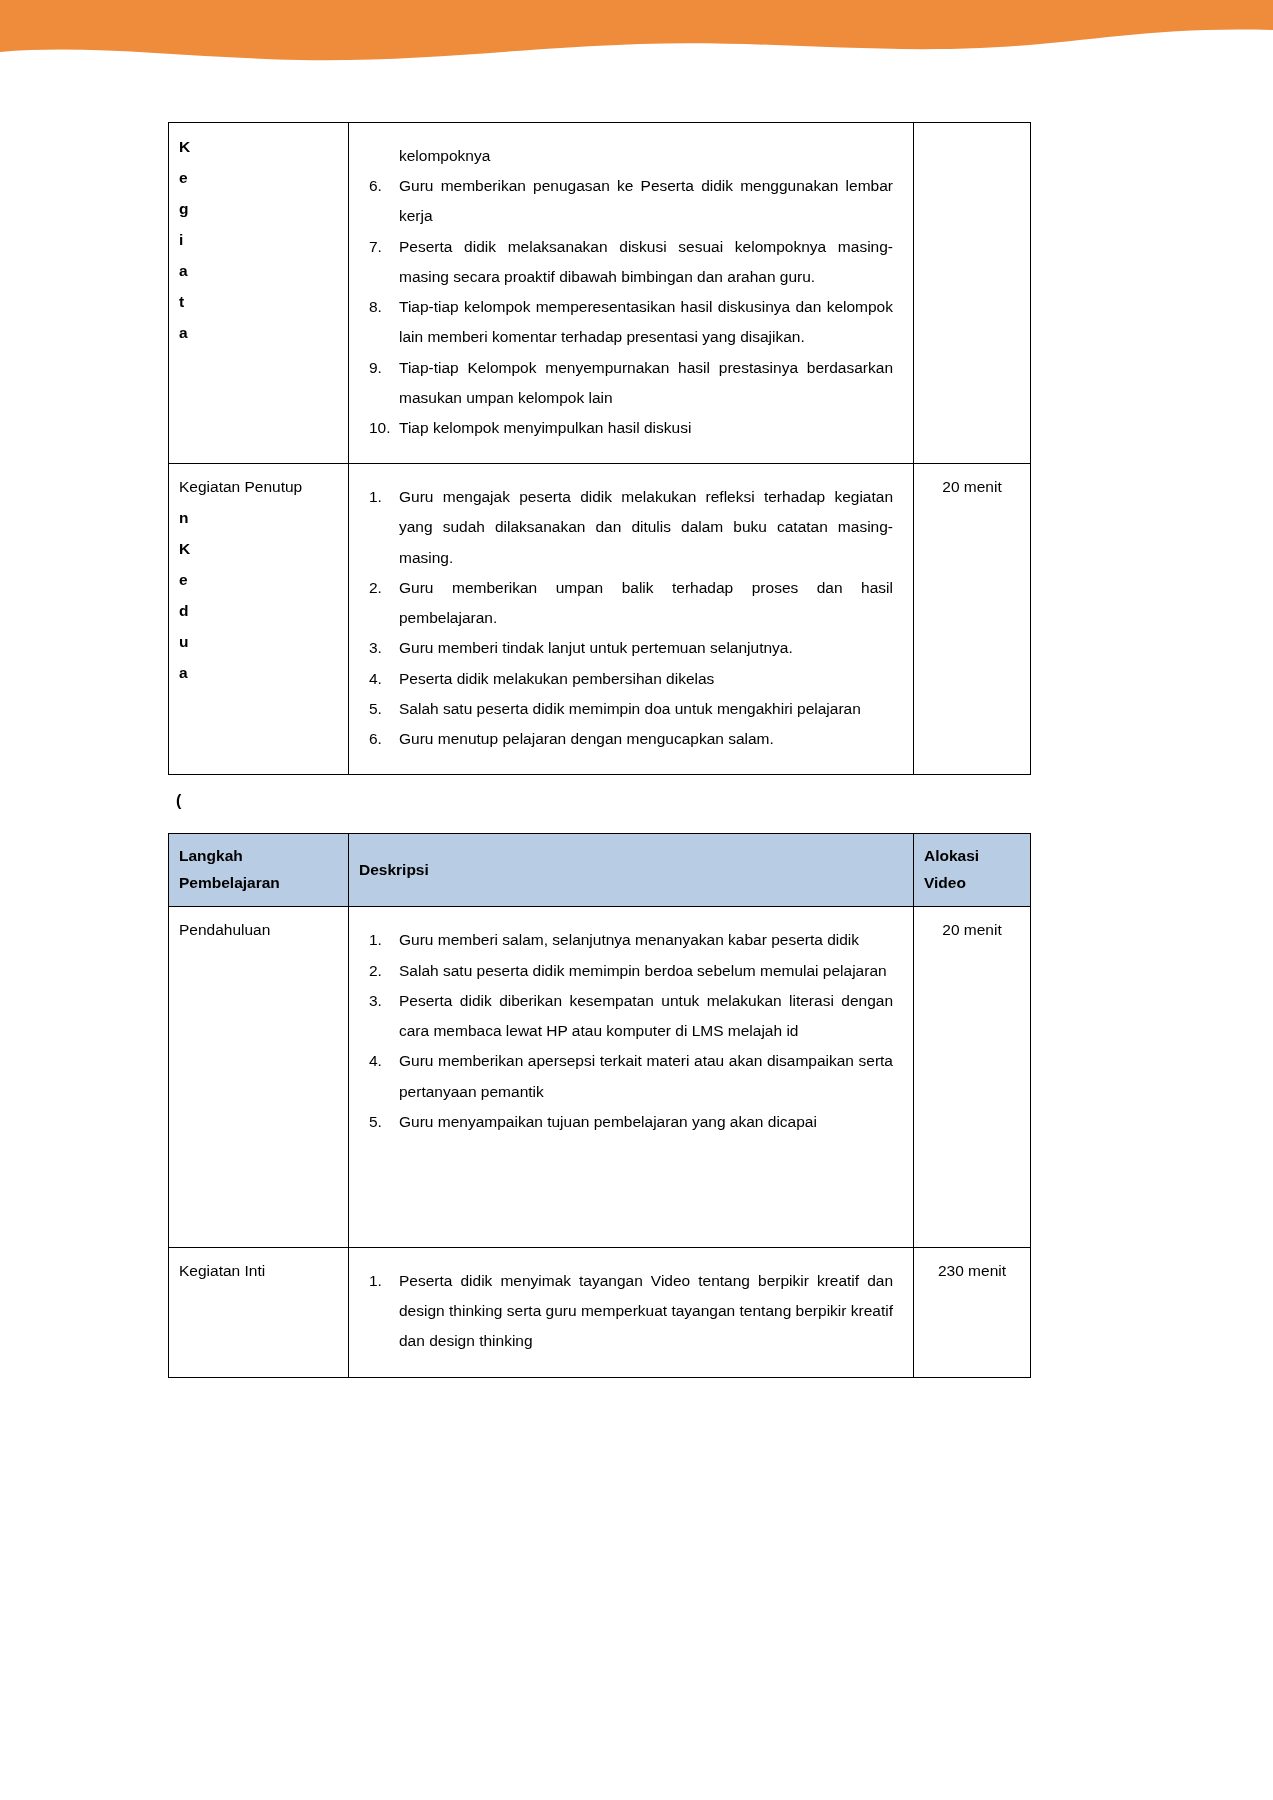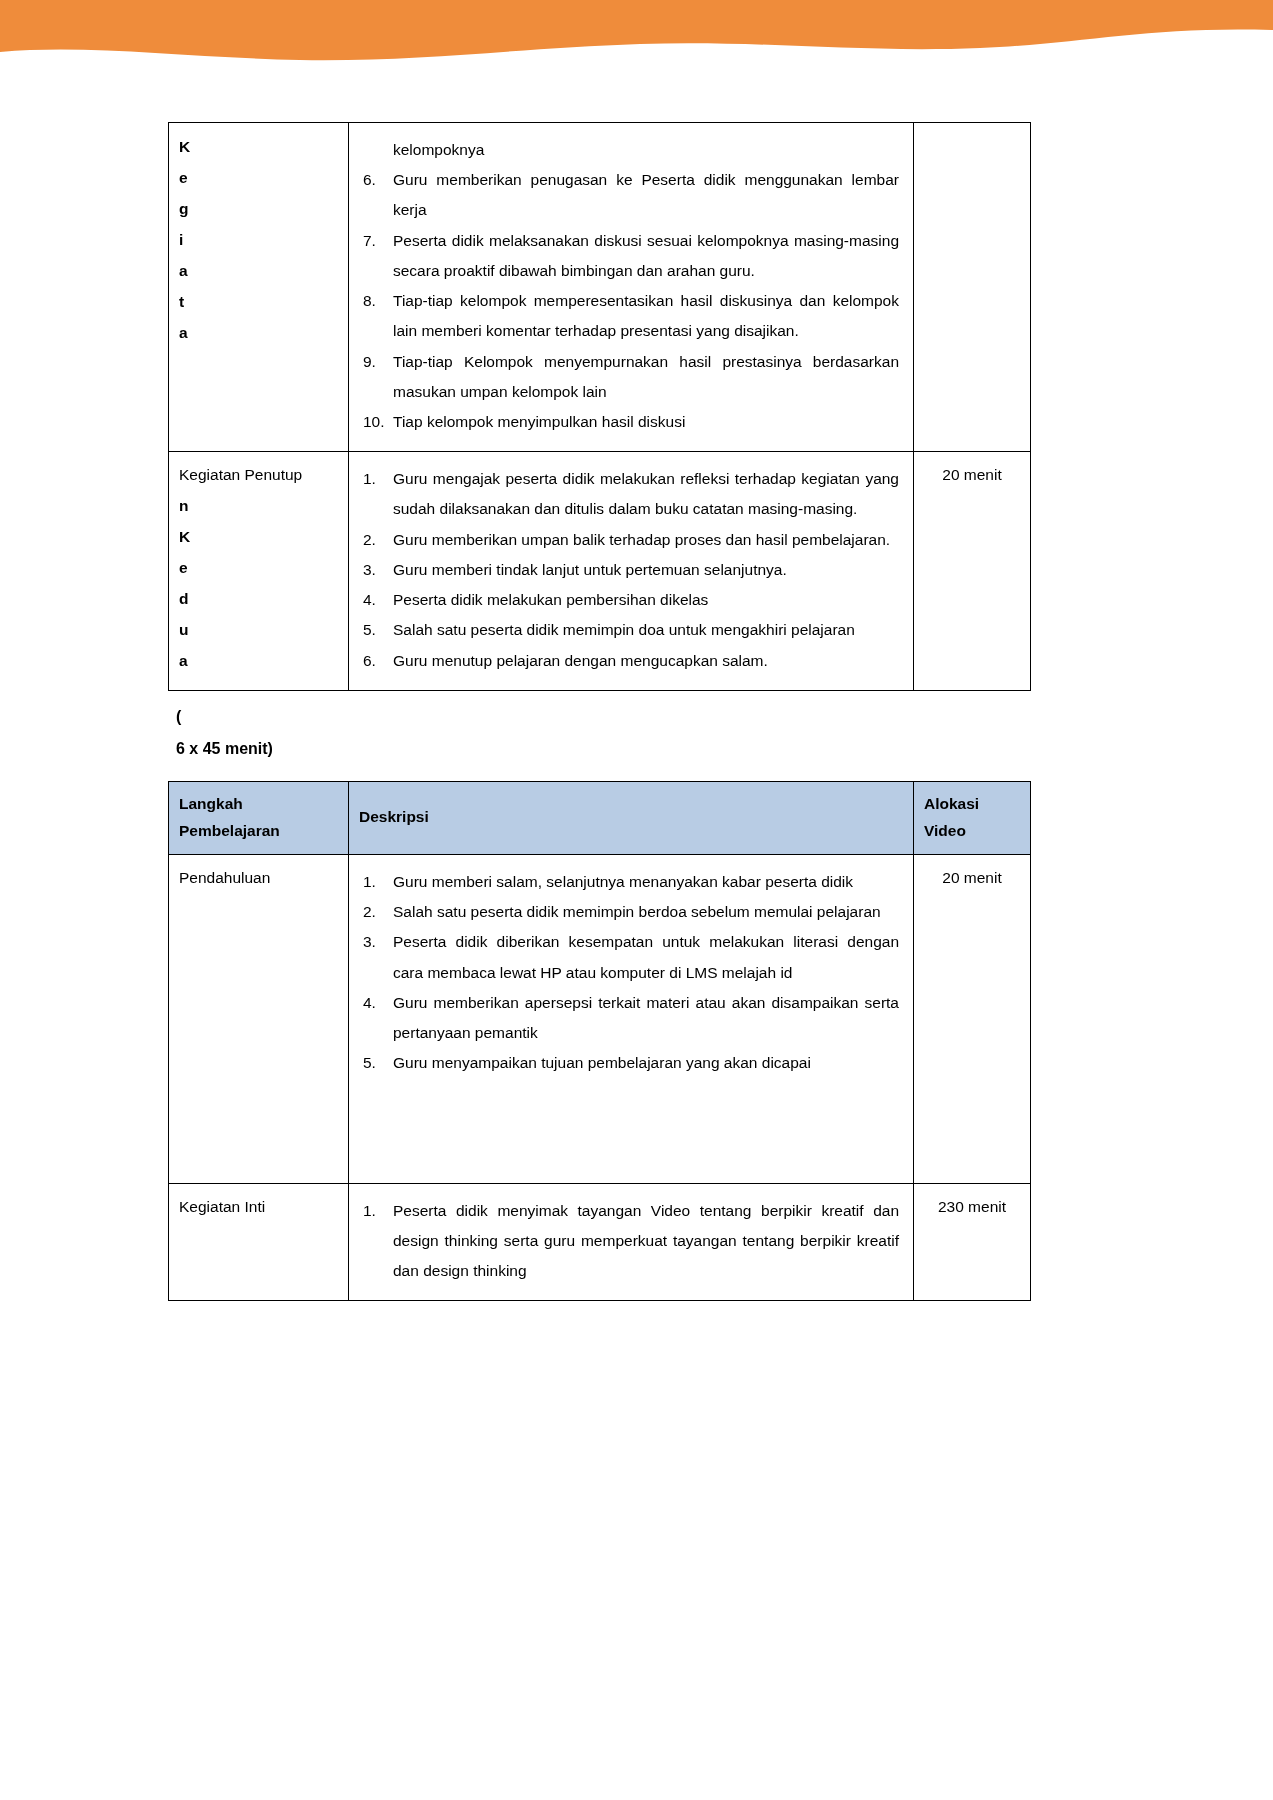--- a/index.html
+++ b/index.html
@@ -63,21 +63,21 @@
 
   
   .vstack {
     font-weight: bold;
     line-height: 2.0;
   }
   .vstack span { display: block; }
 
   
   ol.nl {
-    margin: 4px;
+    margin: 10px;
     padding: 0;
     list-style: none;
   }
   ol.nl > li {
     display: flex;
     gap: 8px;
     margin: 0 0 0 0;
     text-align: justify;
     text-justify: inter-word;
   }
@@ -216,21 +216,20 @@
               </li>
             </ol>
           </td>
           <td class="time-cell">20 menit</td>
         </tr>
       </tbody>
     </table>
 
     <div class="mid-text">
       <div>(</div>
-      <div>6 x 45 menit)</div>
     </div>
 
     <div class="gap"></div>
 
     <table class="doc">
       <colgroup>
         <col class="c-step">
           <col class="c-desc">
           <col class="c-time">
       </colgroup>

